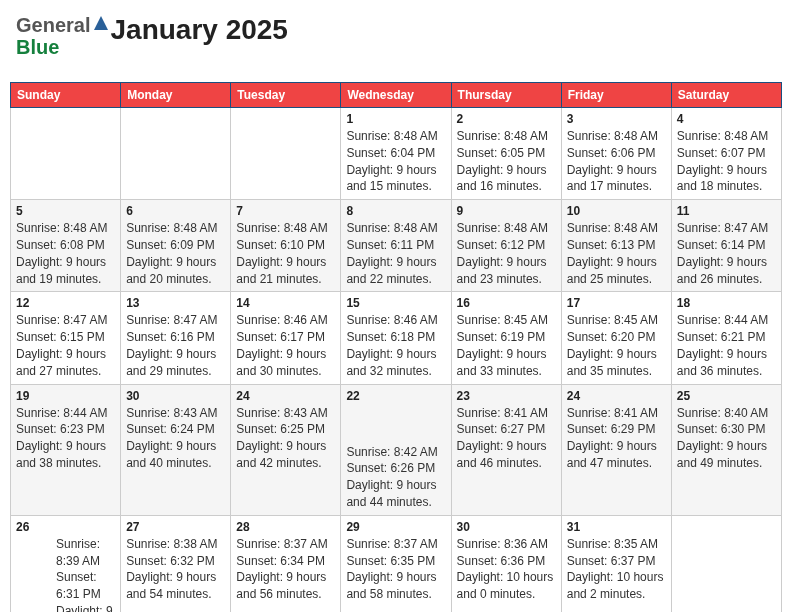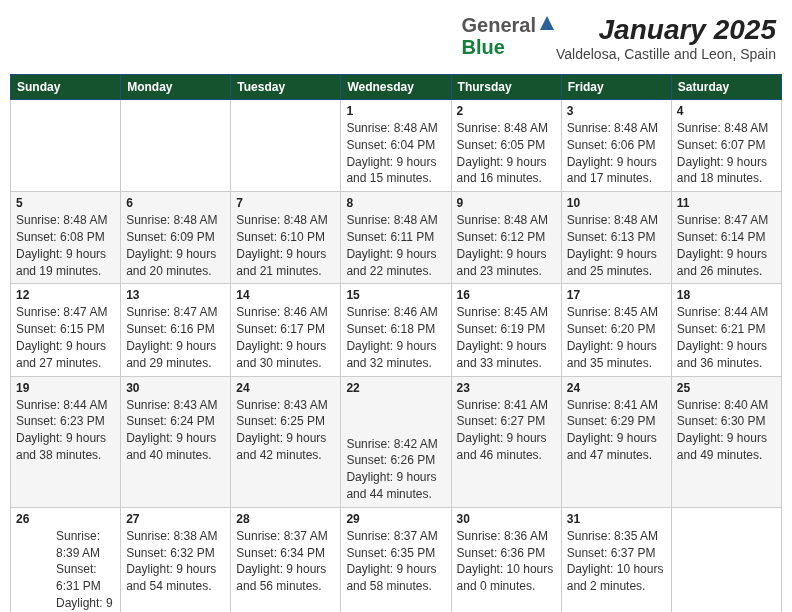--- a/index.html
+++ b/index.html
@@ -5,23 +5,23 @@
     * { box-sizing: border-box; margin: 0; padding: 0; }
     body {
       font-family: Arial, sans-serif;
       background: #fff;
       width: 792px;
       min-height: 612px;
       padding: 10px;
     }
     .header {
       display: flex;
-      justify-content: flex-end;
+      justify-content: flex-start;
       align-items: flex-start;
-      margin-bottom: 8px;
+      margin-bottom: 20px;
       padding: 4px 6px;
     }
     .logo {
       display: flex;
       align-items: center;
     }
     .logo-text {
       font-size: 20px;
       font-weight: bold;
       line-height: 1.1;
@@ -33,34 +33,33 @@
       height: 18px;
       margin-left: 2px;
     }
     .title-block {
       text-align: right;
     }
     .title-block h1 {
       font-size: 28px;
       font-weight: bold;
       color: #222;
-      font-style: italic;
     }
     .title-block h2 {
       font-size: 14px;
       font-weight: normal;
       color: #444;
     }
     .calendar {
       width: 100%;
       border-collapse: collapse;
       border: 1px solid #ccc;
     }
     .calendar th {
-      background: #14532d;
+      background: #ef4444;
       color: #fff;
       font-size: 12px;
       font-weight: bold;
       text-align: left;
       padding: 5px 6px;
       border: 1px solid #1a4f80;
     }
     .calendar td {
       vertical-align: top;
       padding: 4px 5px;
@@ -101,21 +100,20 @@
             <polygon points="9,2 16,16 2,16" fill="#2a6099"></polygon>
           </svg>
       </div>
       <div class="logo-text">
         <span class="logo-blue">Blue</span>
       </div>
     </div>
   </div>
   <div class="title-block">
     <h1>January 2025</h1>
-    <h2>Valdelosa, Castille and Leon, Spain</h2>
   </div>
 </div>
 
 <table class="calendar">
   <thead>
     <tr>
     <th>Sunday</th>
         <th>Monday</th>
         <th>Tuesday</th>
         <th>Wednesday</th>

